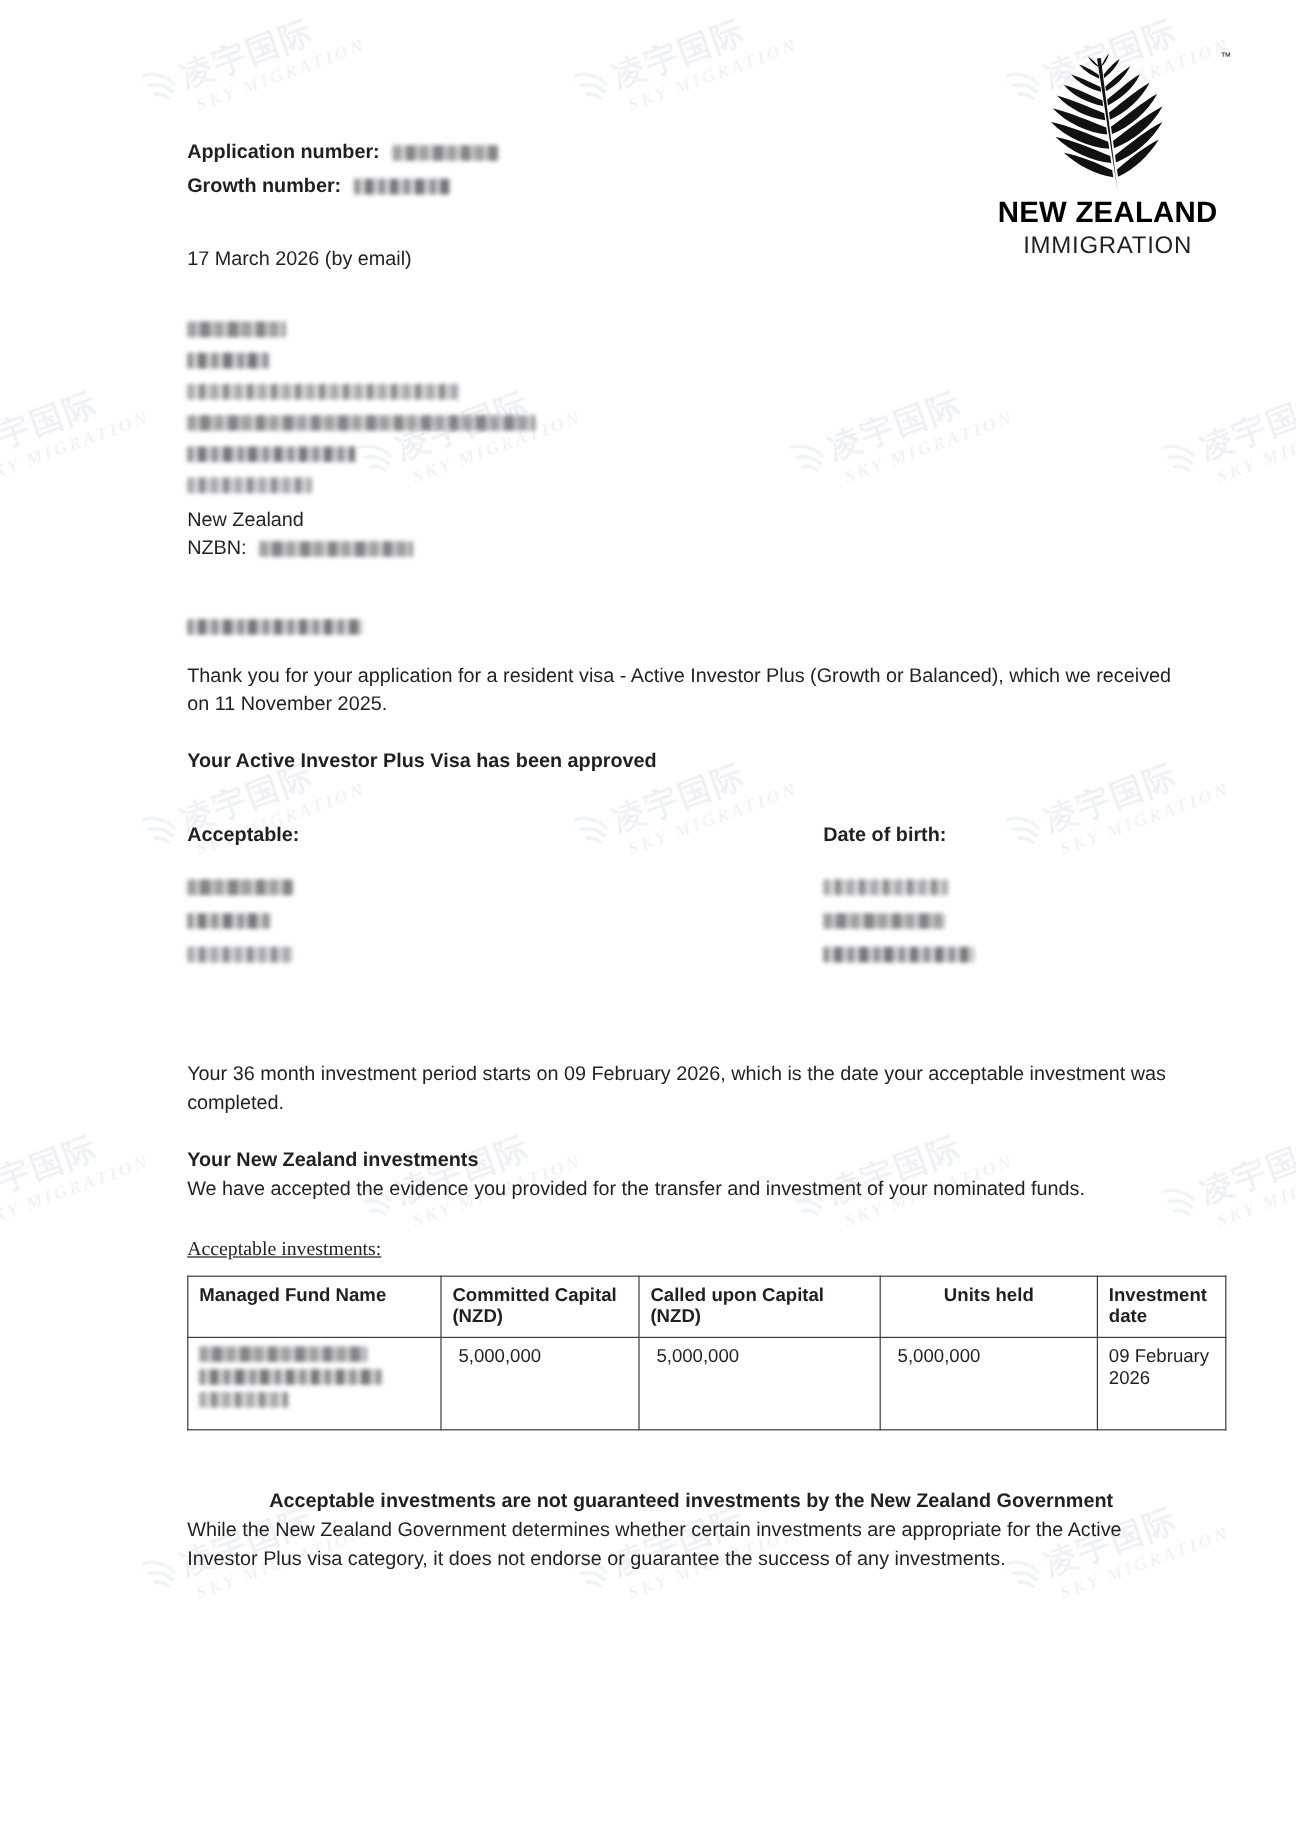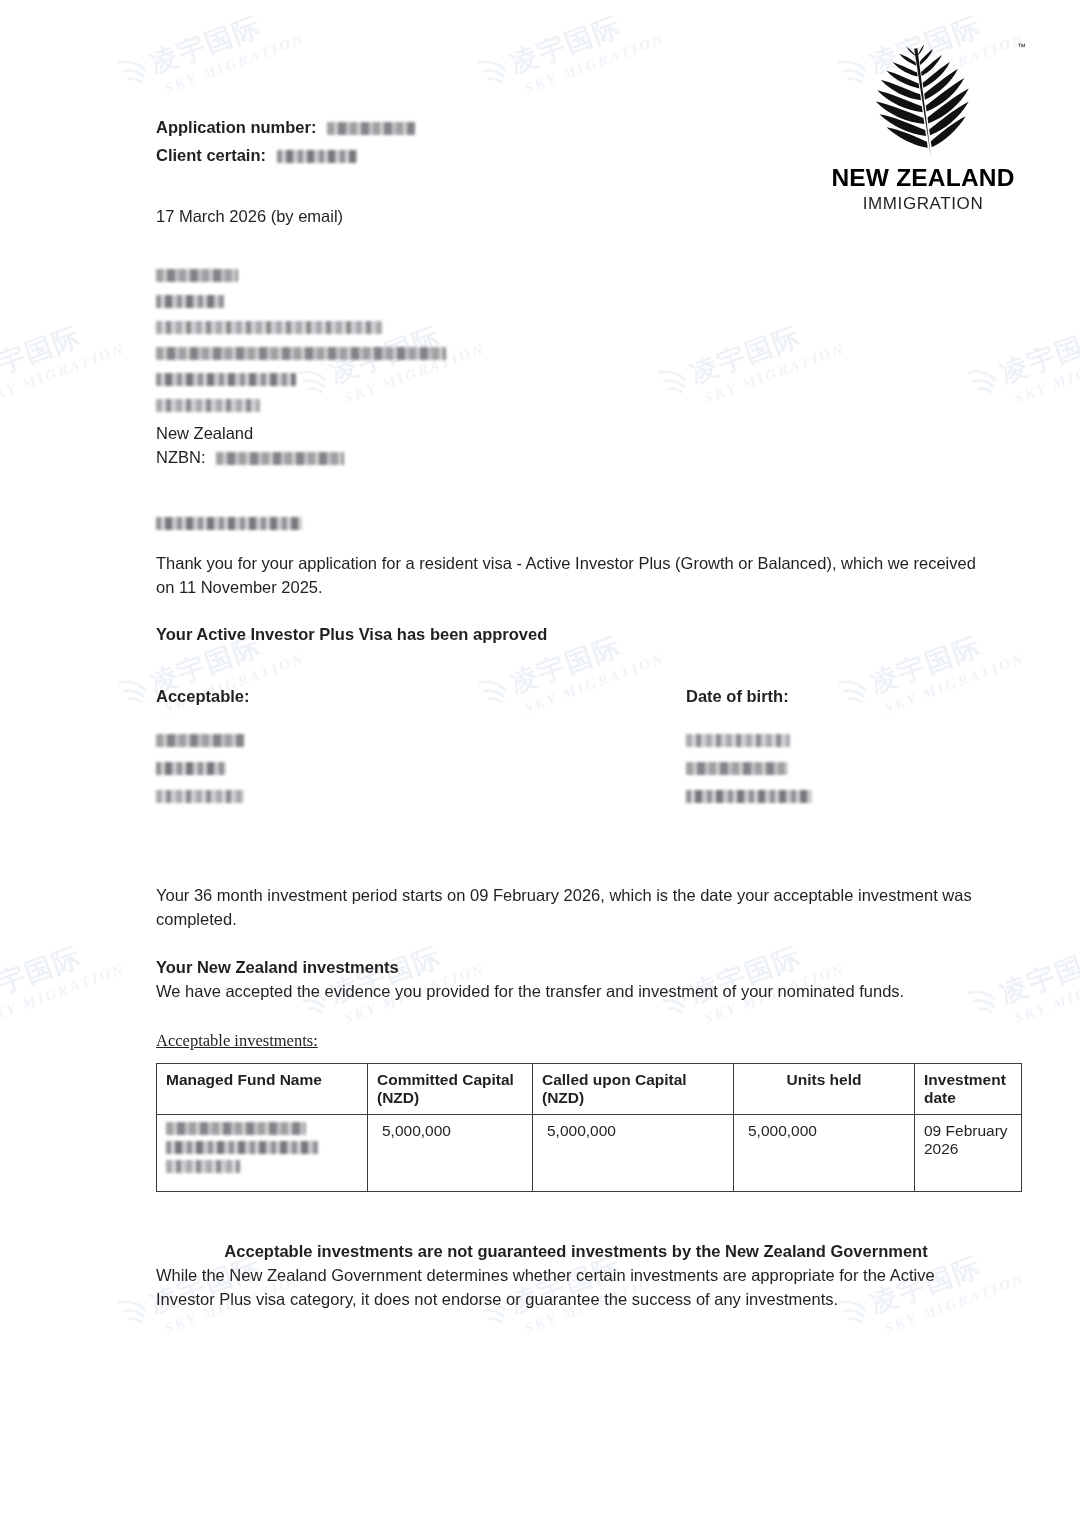--- a/index.html
+++ b/index.html
@@ -190,21 +190,21 @@
   .logo .title {
     font-family: "Liberation Sans", sans-serif;
     font-weight: 700;
     font-size: 24.5px;
     letter-spacing: 0.2px;
     color: #000;
     margin-top: 2px;
   }
   .logo .sub {
     font-family: "Liberation Sans", sans-serif;
-    font-size: 17px;
+    font-size: 20px;
     letter-spacing: 0.6px;
     color: #231f20;
     margin-top: 2px;
   }
 </style>
 </head>
 <body>
 
 <div class="page">
 
@@ -399,21 +399,21 @@
 
   <div class="content">
     <div class="doc-body">
 
       <div class="hdr-rows">
         <div class="row line fs16">
           <span class="b">Application number:</span>
           <span class="redact" style="width:88px; margin-left:6px;"></span>
         </div>
         <div class="row line fs16">
-          <span class="b">Client certain:</span>
+          <span class="b">Growth number:</span>
           <span class="redact r2" style="width:80px; margin-left:6px;"></span>
         </div>
       </div>
 
       <div class="date-line line fs16">17 March 2026 (by email)</div>
 
       <div class="addr">
         <div class="aline"><span class="redact" style="width:82px;"></span></div>
         <div class="aline"><span class="redact r2" style="width:68px;"></span></div>
         <div class="aline"><span class="redact r3" style="width:226px;"></span></div>

